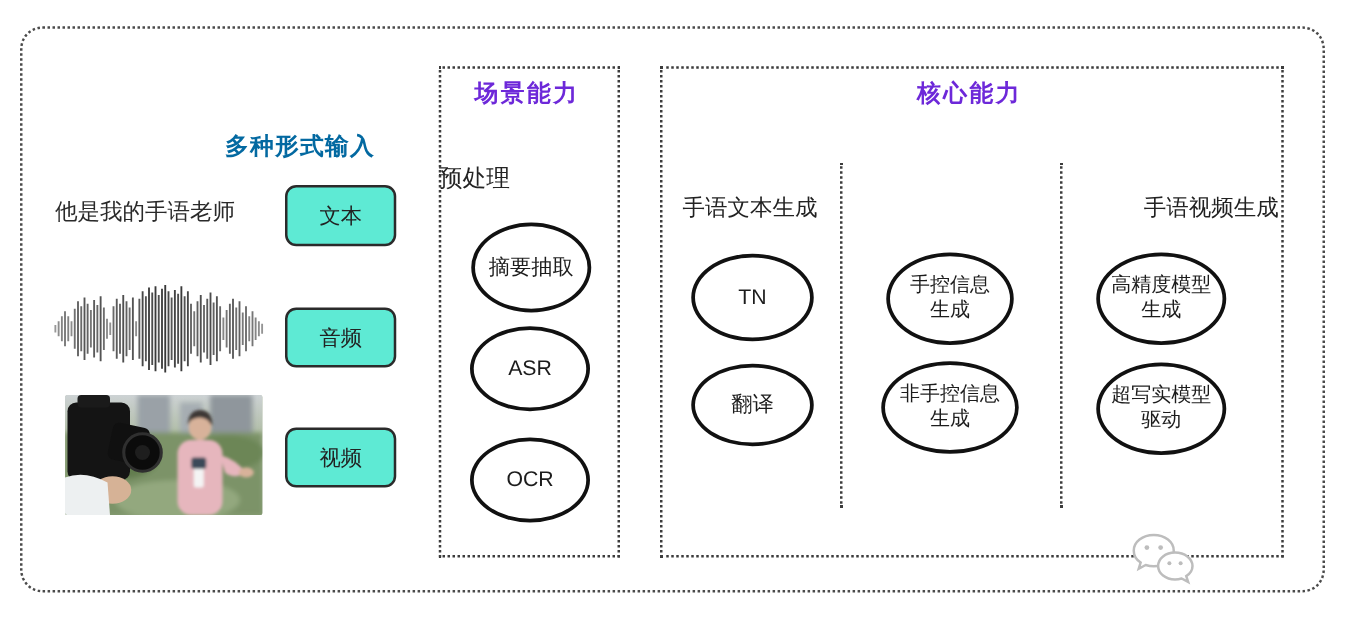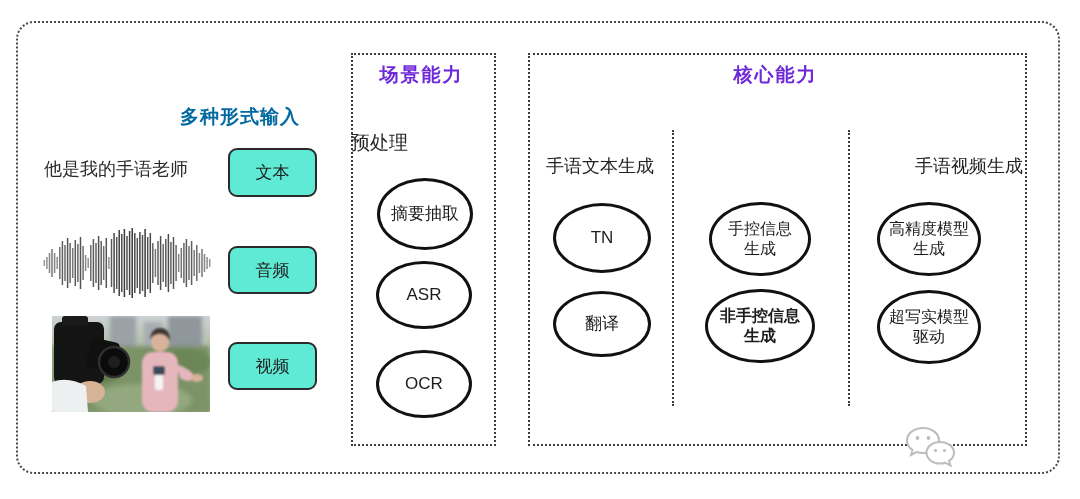--- a/index.html
+++ b/index.html
@@ -64,21 +64,21 @@
   }
   .node span{display:block;}
   
   .node.s1{left:377px;top:178px;width:90px;height:66px;font-size:17px;}
   .node.s2{left:376px;top:261px;width:90px;height:62px;font-size:17px;}
   .node.s3{left:376px;top:350px;width:90px;height:62px;font-size:17px;}
   
   .node.e11{left:553px;top:203px;width:92px;height:64px;font-size:17px;}
   .node.e12{left:553px;top:291px;width:92px;height:60px;font-size:17px;}
   .node.e21{left:709px;top:202px;width:96px;height:68px;}
-  .node.e22{left:705px;top:289px;width:104px;height:68px;font-weight:bold;}
+  .node.e22{left:705px;top:289px;width:104px;height:68px;}
   .node.e31{left:877px;top:202px;width:98px;height:68px;}
   .node.e32{left:877px;top:290px;width:98px;height:68px;}
   
   .watermark{
     position:absolute;left:902px;top:424px;display:flex;align-items:center;z-index:5;
   }
   .wm-icon{width:58px;height:52px;}
   .wm-text{
     font-size:33px;font-weight:700;color:#c4c4c4;letter-spacing:2px;margin-left:4px;
     text-shadow:0 0 1px #ffffff;

